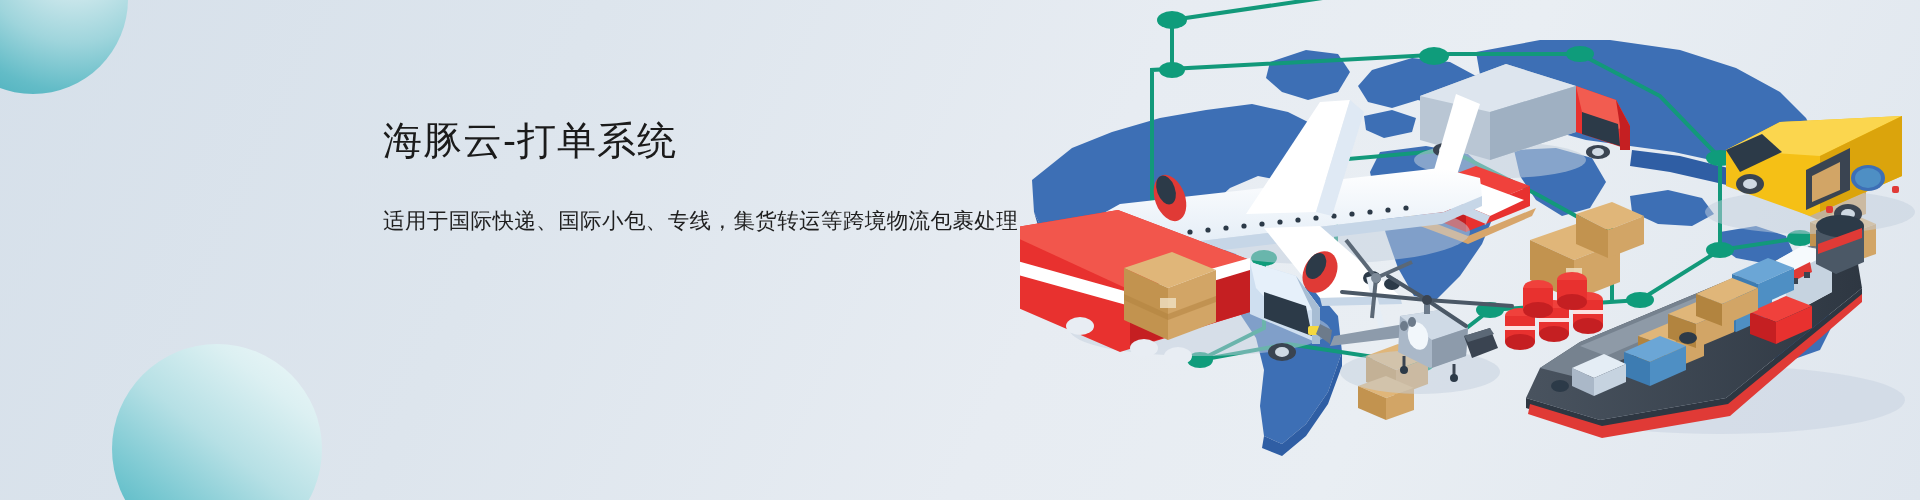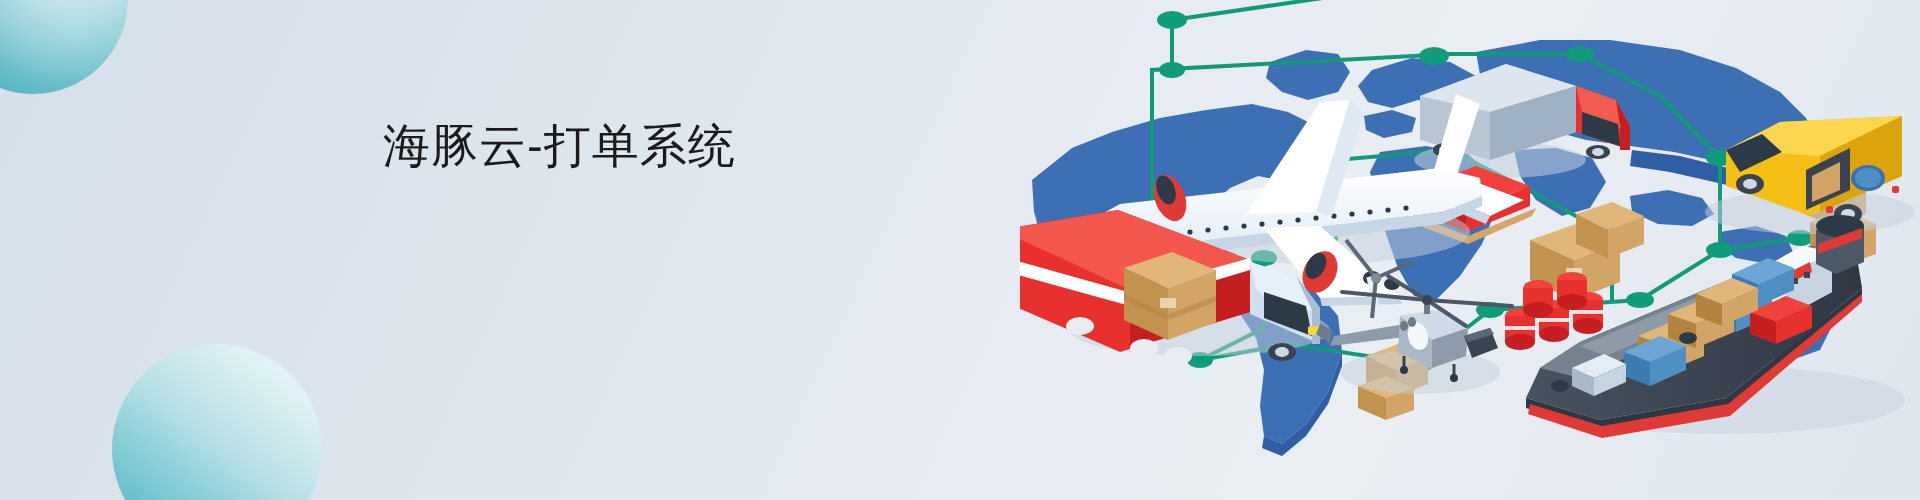--- a/index.html
+++ b/index.html
@@ -18,41 +18,42 @@
     left:-62px;top:-96px;width:190px;height:190px;
     background:radial-gradient(circle at 72% 22%,#eef7f8 0%,#d3eaee 20%,#9fd5dc 48%,#63bcc7 72%,#3aa8b6 100%);
   }
   #circle-bl{
     left:112px;top:344px;width:210px;height:210px;
     background:linear-gradient(218deg,#f0f8f9 0%,#dcf0f2 22%,#b6e0e5 48%,#7ecad3 72%,#3fb0bd 100%);
   }
   
   #text-block{position:absolute;left:383px;top:118px;}
   #page-title{
-    font-size:47px;line-height:1.18;color:#1b1b1b;letter-spacing:1px;
+    font-size:39px;line-height:1.18;color:#1b1b1b;letter-spacing:1px;
     font-weight:400;margin:0;white-space:nowrap;
   }
   #page-subtitle{
     font-size:21.5px;line-height:1.4;color:#1f1f1f;letter-spacing:.4px;
     font-weight:400;margin:42px 0 0 0;white-space:nowrap;
   }
   
   #illustration{position:absolute;left:1020px;top:0;width:900px;height:500px;}
   #illustration svg{display:block;width:900px;height:500px;}
 </style>
 </head>
 <body>
 
 <div id="banner">
 
   <div class="deco-circle" id="circle-tl"></div>
   <div class="deco-circle" id="circle-bl"></div>
 
   <div id="text-block">
     <h1 id="page-title">海豚云-打单系统</h1>
+    <p id="page-subtitle">适用于国际快递、国际小包、专线，集货转运等跨境物流包裹处理</p>
   </div>
 
   <div id="illustration">
     <svg viewBox="0 0 900 500" xmlns="http://www.w3.org/2000/svg">
       <defs>
         <linearGradient id="gPlaneBody" x1="0" y1="0" x2="0" y2="1">
           <stop offset="0%" stop-color="#ffffff"></stop>
             <stop offset="100%" stop-color="#e2ecf6"></stop>
         </linearGradient>
         <linearGradient id="gShipHull" x1="0" y1="0" x2="1" y2="0">

